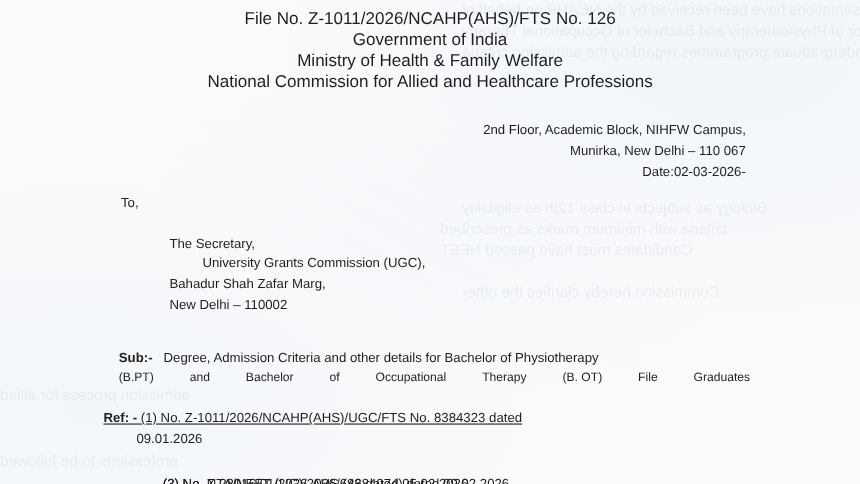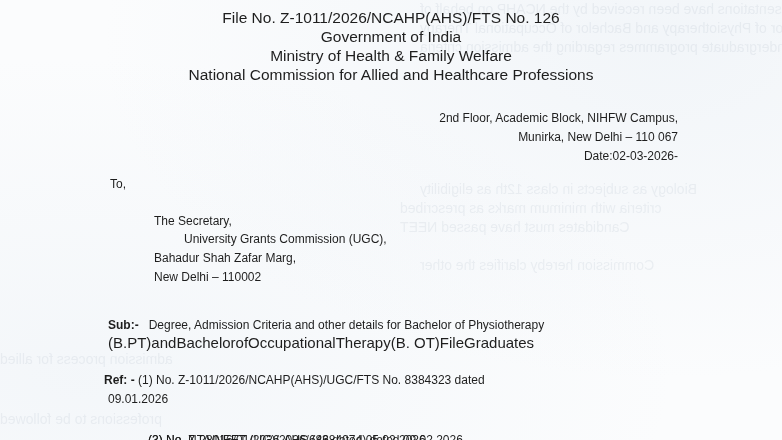--- a/index.html
+++ b/index.html
@@ -46,26 +46,27 @@
     }
     .header-line { font-size: 15.5px; }
     .right {
       text-align: right;
     }
     .bold { font-weight: bold; }
     .justify-line {
       position: absolute;
       left: 108px;
       width: 574px;
-      font-size: 15px;
+      font-size: 11px;
       line-height: 18px;
       text-align: justify;
       text-align-last: justify;
       white-space: nowrap;
       display: flex;
+      justify-content: space-between;
     }
   </style>
 </head>
 <body>
 
 <div class="page">
 
   <div class="bleed" style="left:420px; top:0px;">Multiple representations have been received by the NCAHP on behalf of</div>
   <div class="bleed" style="left:420px; top:19px;">Bachelor of Physiotherapy and Bachelor of Occupational Therapy</div>
   <div class="bleed" style="left:420px; top:38px;">undergraduate programmes regarding the admission criteria</div>
@@ -100,21 +101,21 @@
     <span>and</span>
     <span>Bachelor</span>
     <span>of</span>
     <span>Occupational</span>
     <span>Therapy</span>
     <span><span>(B.</span> <span>OT)</span></span>
     <span>File</span>
     <span>Graduates</span>
   </div>
 
-  <div class="line" style="left:104px; top:371px;">
+  <div class="line" style="left:94px; top:371px;text-decoration:underline;">
     <span class="bold">Ref: -</span>
     <span>(1) No. Z-1011/2026/NCAHP(AHS)/UGC/FTS No. 8384323 dated</span>
   </div>
-  <div class="line" style="left:108px; top:390px;">09.01.2026</div>
+  <div class="line" style="left:124px; top:390px;">09.01.2026</div>
   <div class="line" style="left:148px; top:431px;">(2) No. NTA/NEET (UG)/2026/646 dated 05.02.2026</div>
   <div class="line" style="left:148px; top:431px;">(3) No. Z-28016/01/2026-AHS (8384074) dated 09.02.2026</div>
 
 </div>
 
 </body></html>

